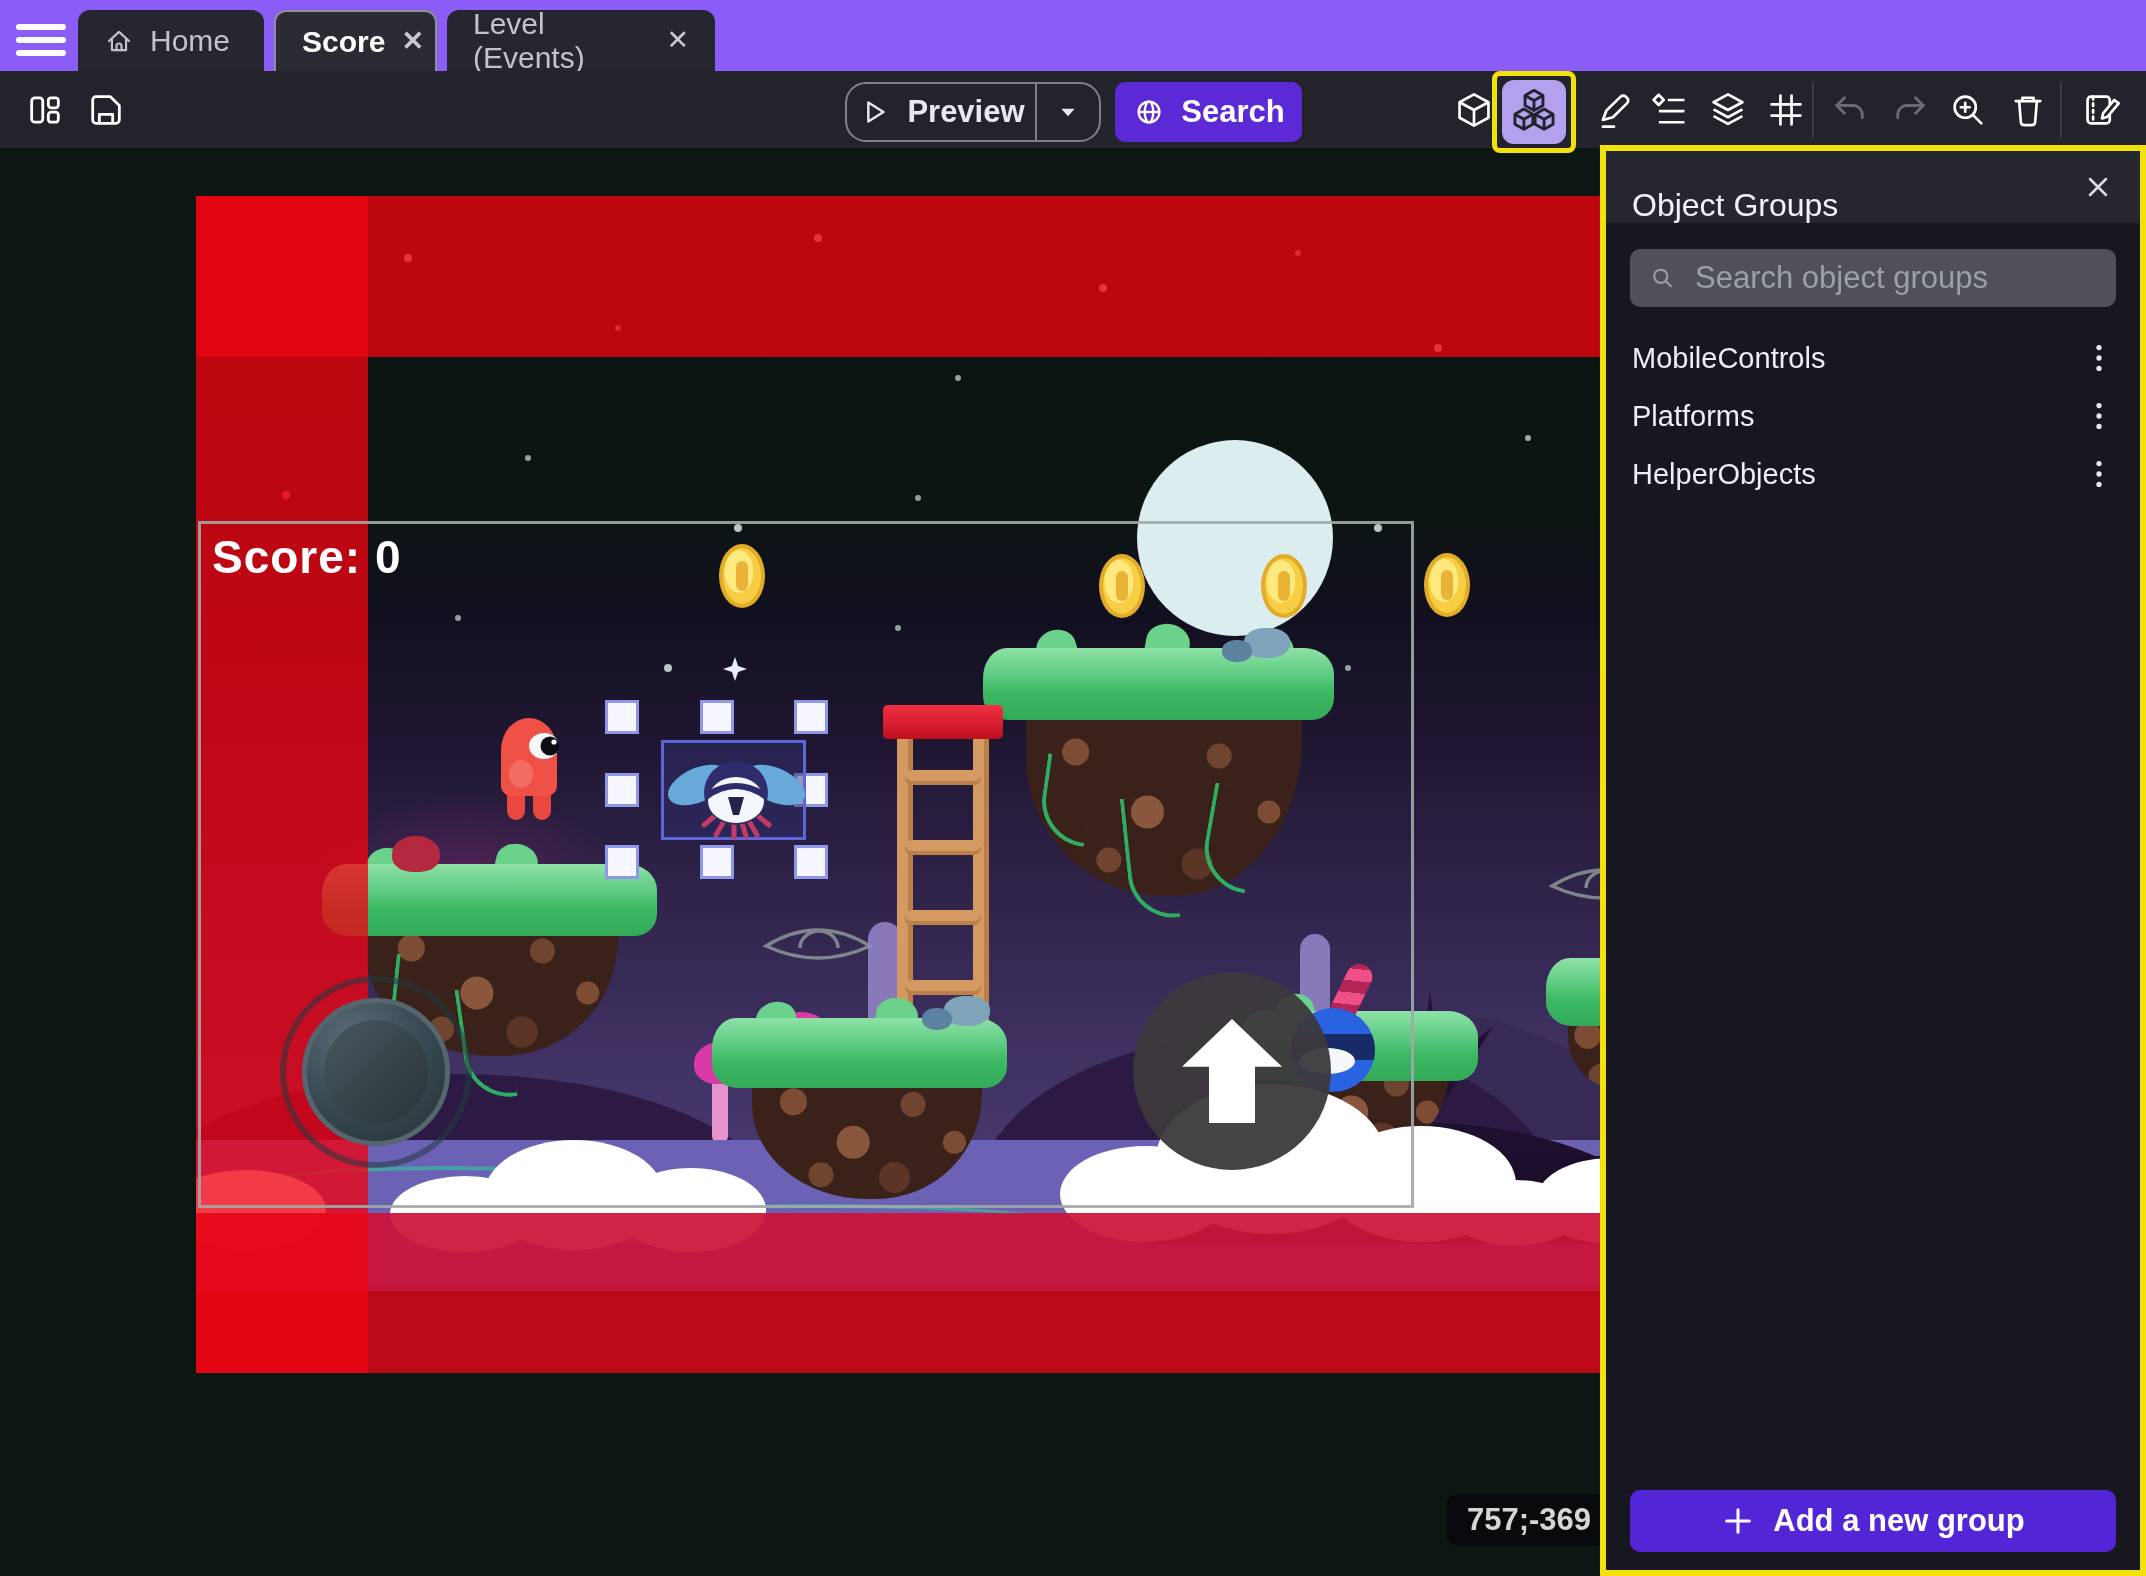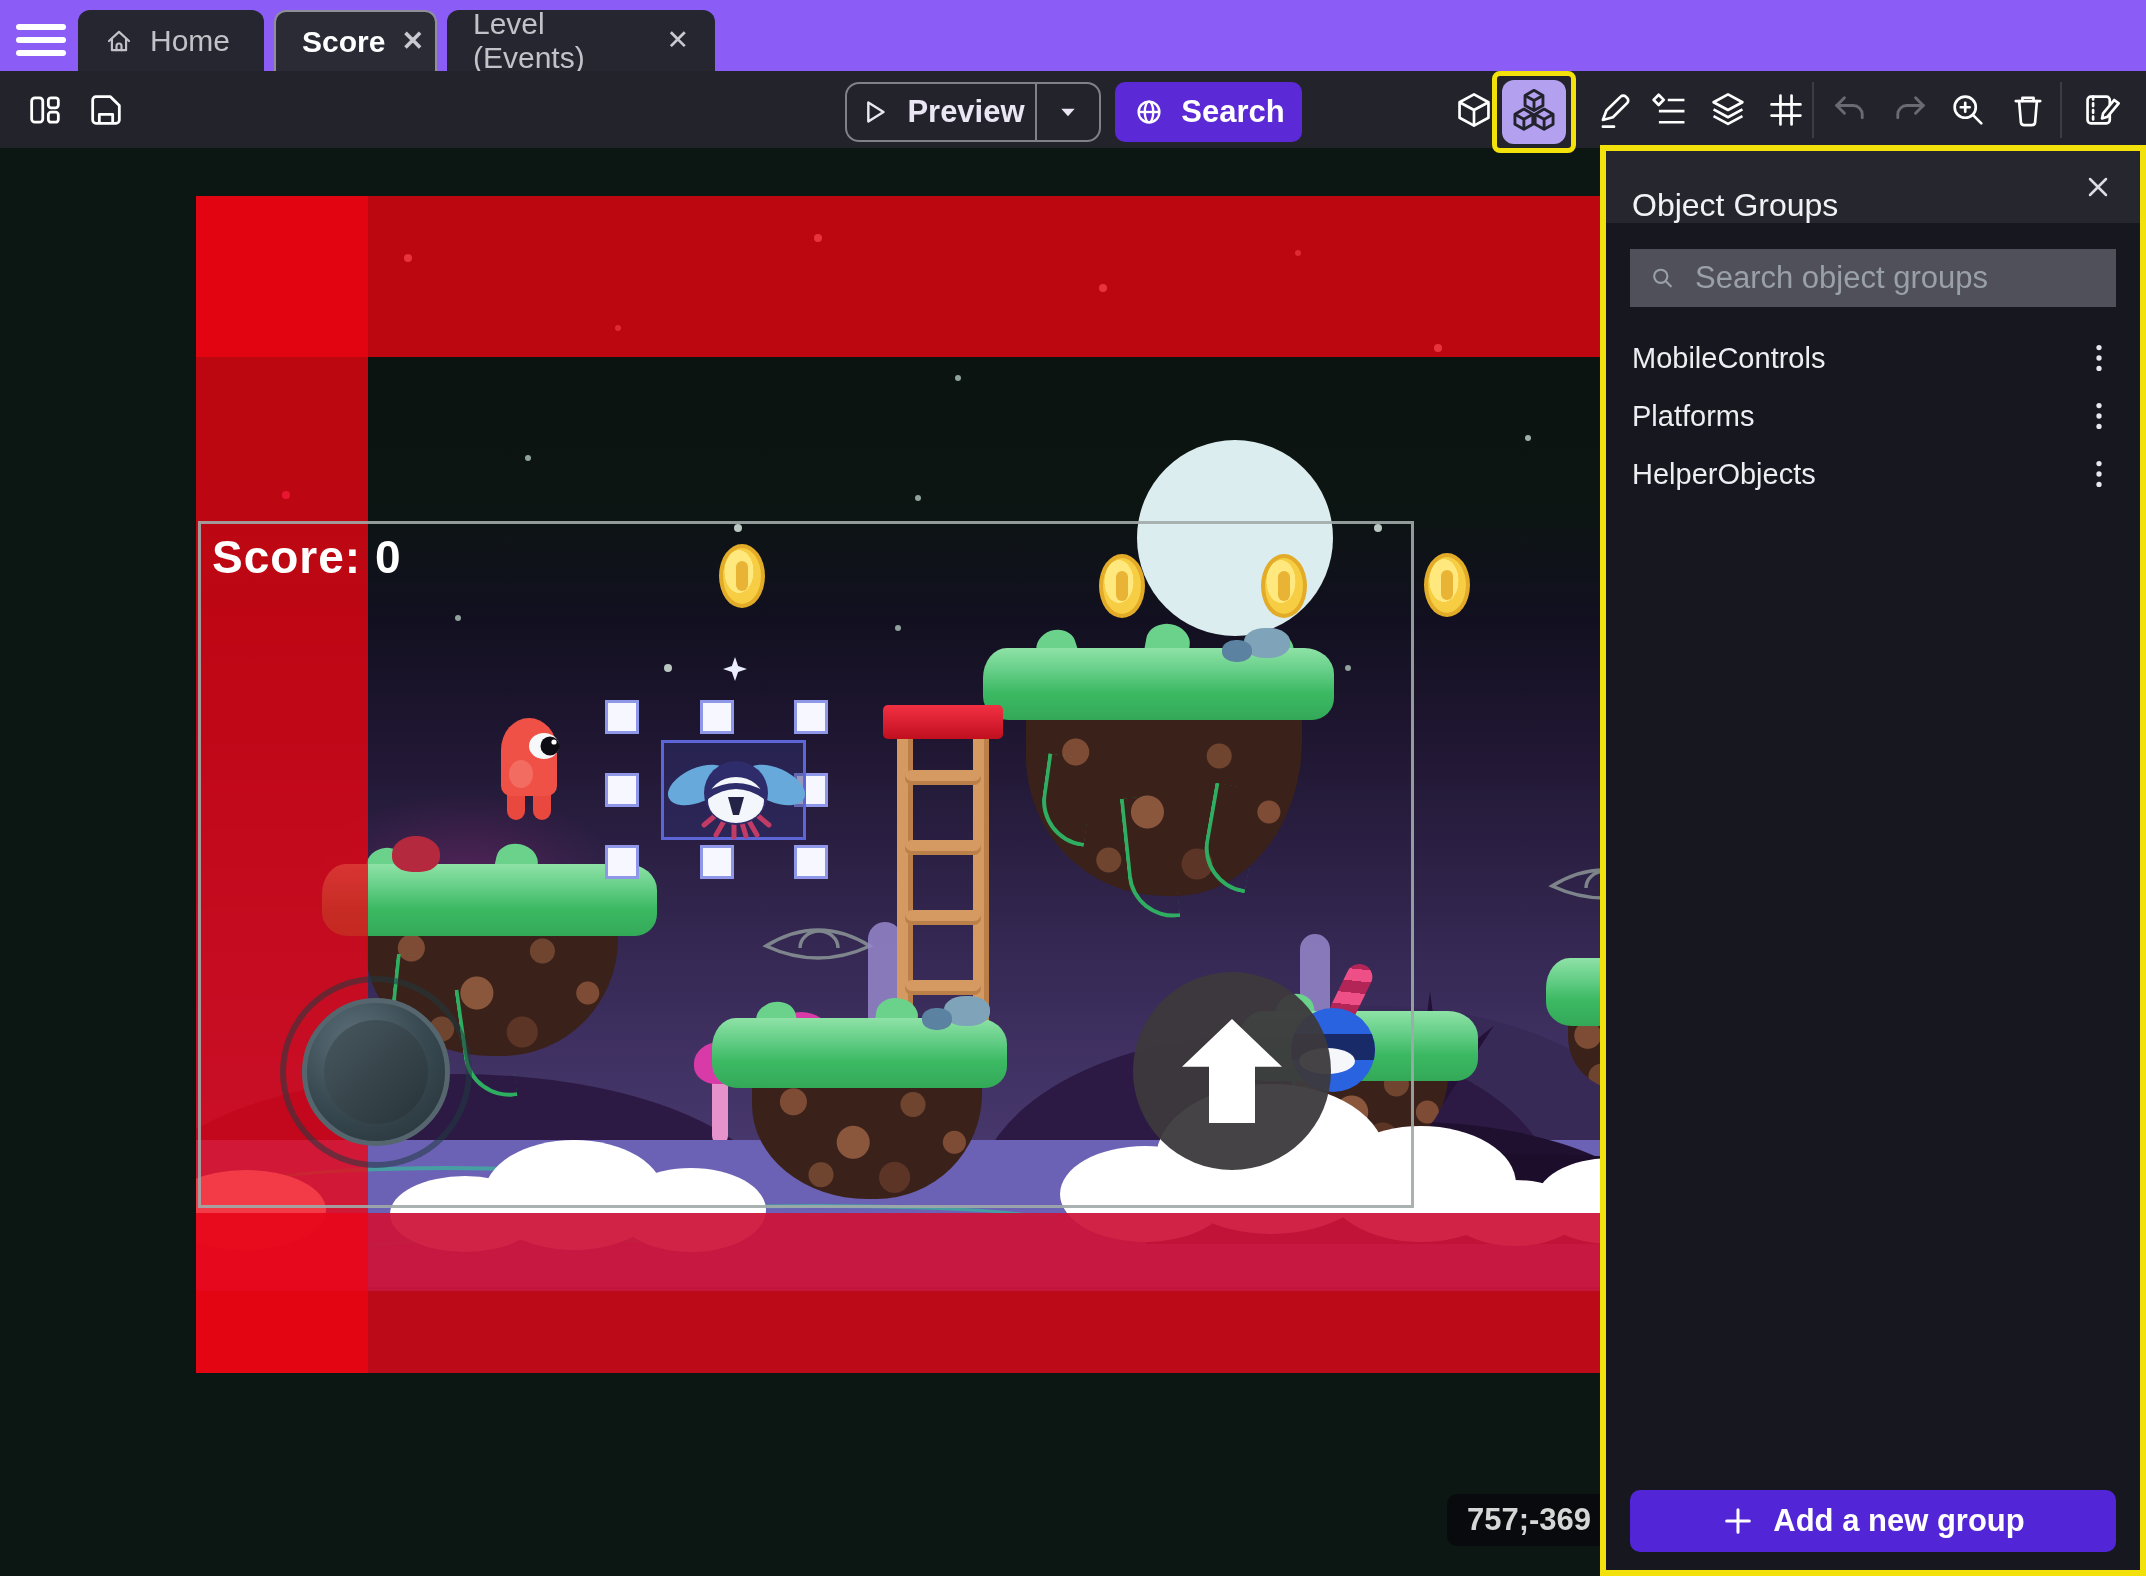--- a/index.html
+++ b/index.html
@@ -15,39 +15,39 @@
        align-items:center;gap:16px;padding:0 26px;box-sizing:border-box;font-size:30px;
        color:#c2c2c8;background:#262630;cursor:pointer;}
   .tab.active{background:#2b2b35;border:2px solid #8f8f98;border-bottom:none;color:#fff;font-weight:700;}
   .tab .close{font-size:27px;color:#c9c9d2;line-height:1;}
 
   
   .toolbar{position:absolute;left:0;top:71px;width:100%;height:77px;background:#23232b;}
   .ticon{position:absolute;top:90px;width:40px;height:40px;cursor:pointer;}
   .tsep{position:absolute;top:82px;width:2px;height:56px;background:#3c3c46;}
   .btn-preview{position:absolute;left:845px;top:82px;width:256px;height:60px;border:2px solid #80808a;
-       border-radius:14px;box-sizing:border-box;display:flex;align-items:stretch;color:#eae6f4;
+       border-radius:21px;box-sizing:border-box;display:flex;align-items:stretch;color:#eae6f4;
        font-weight:700;font-size:31px;cursor:pointer;}
   .btn-preview .main{flex:1;display:flex;align-items:center;justify-content:center;gap:16px;}
   .btn-preview .caret{width:62px;border-left:2px solid #80808a;display:flex;align-items:center;justify-content:center;}
   .btn-publish{position:absolute;left:1115px;top:82px;width:187px;height:60px;background:#5b2ad6;
        border-radius:10px;display:flex;align-items:center;justify-content:center;gap:15px;color:#fff;
        font-weight:700;font-size:31px;cursor:pointer;}
   .active-ic{position:absolute;left:1502px;top:80px;width:64px;height:64px;background:#b3a1ef;border-radius:12px;
        display:flex;align-items:center;justify-content:center;}
   .active-outline{position:absolute;left:1492px;top:71px;width:84px;height:82px;border:5px solid #f2e10a;
        border-radius:8px;box-sizing:border-box;pointer-events:none;}
 
   
   .panel{position:absolute;left:1600px;top:145px;width:546px;height:1431px;background:#17171f;
        border:6px solid #f2e10a;box-sizing:border-box;z-index:60;}
   .panel-head{height:72px;background:#26262e;display:flex;align-items:center;justify-content:space-between;
        padding:0 26px;}
   .panel-title{font-size:32px;color:#f2f2f6;margin-top:36px;}
-  .searchbox{margin:26px 24px 0;height:58px;background:#50505a;border-radius:0;display:flex;
+  .searchbox{margin:26px 24px 0;height:58px;background:#50505a;border-radius:10px;display:flex;
        align-items:center;gap:18px;padding:0 20px;}
   .searchbox input{flex:1;background:transparent;border:none;outline:none;font-size:31px;color:#ccd0d6;
        font-family:"Liberation Sans",sans-serif;}
   .searchbox input::placeholder{color:#9aa0a8;}
   .grow{height:58px;display:flex;align-items:center;justify-content:space-between;padding:0 26px;
        cursor:pointer;}
   .grow .gname{font-size:29px;color:#eceef2;}
   .btn-add{position:absolute;left:24px;right:24px;bottom:18px;height:62px;background:#5226d6;border-radius:10px;
        display:flex;align-items:center;justify-content:center;gap:18px;color:#fff;font-weight:700;
        font-size:31px;cursor:pointer;}

